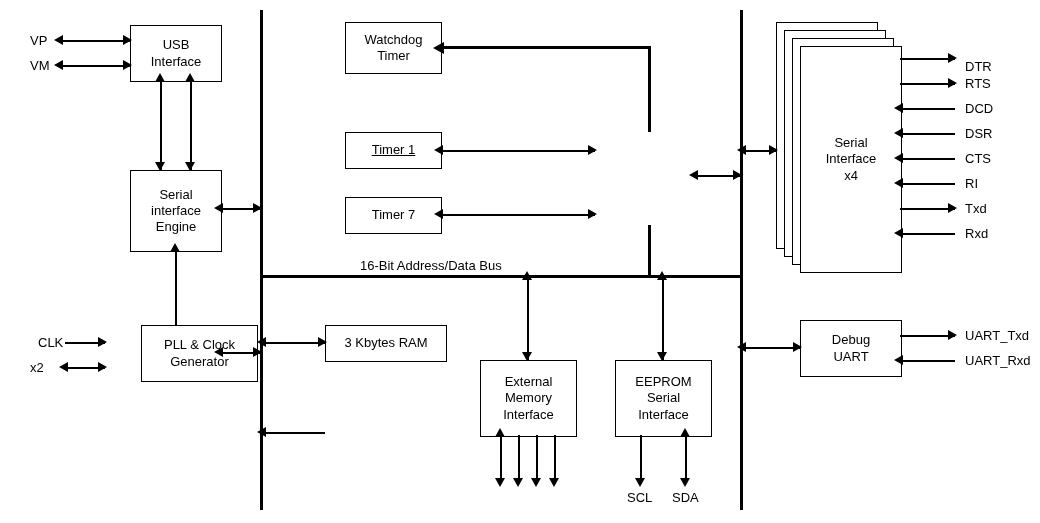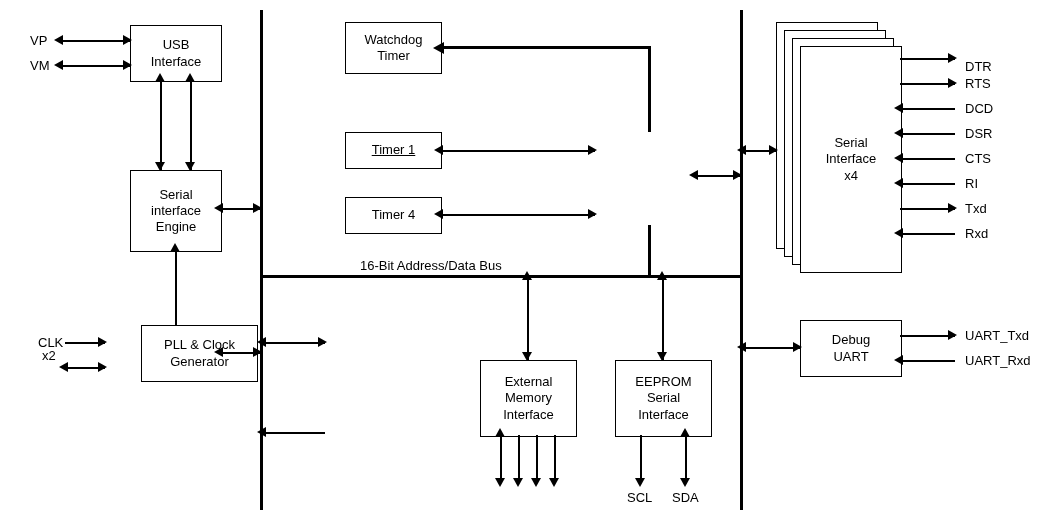--- a/index.html
+++ b/index.html
@@ -61,52 +61,55 @@
 
 <div class="lbl" style="left:30px;top:58px;">VM</div>
 <div class="hline" style="left:60px;top:65px;width:70px;"></div>
 <div class="ar r" style="left:123px;top:60px;"></div>
 <div class="ar l" style="left:54px;top:60px;"></div>
 
 <div class="lbl" style="left:38px;top:335px;">CLK</div>
 <div class="hline" style="left:65px;top:342px;width:40px;"></div>
 <div class="ar r" style="left:98px;top:337px;"></div>
 
-<div class="lbl" style="left:30px;top:348px;margin-left:12px;">x2</div>
+<div class="lbl" style="left:30px;top:360px;">x2</div>
 <div class="hline" style="left:65px;top:367px;width:40px;"></div>
 <div class="ar r" style="left:98px;top:362px;"></div>
 <div class="ar l" style="left:59px;top:362px;"></div>
 
 <div class="box" style="left:345px;top:22px;width:95px;height:50px;">
       <span>Watchdog<br>Timer</span>
     </div>
 <div class="box" style="left:345px;top:132px;width:95px;height:35px;text-decoration:underline;">
       <span>Timer 1</span>
     </div>
 <div class="box" style="left:345px;top:197px;width:95px;height:35px;">
-      <span>Timer 4</span>
+      <span>Timer 7</span>
     </div>
 
 <div class="hline thick" style="left:440px;top:46px;width:210px;"></div>
 <div class="ar l" style="left:433px;top:42px;border-right-width:11px;border-top-width:6px;border-bottom-width:6px;"></div>
 <div class="vline thick" style="left:648px;top:46px;height:86px;"></div>
 
 <div class="vline thick" style="left:648px;top:225px;height:52px;"></div>
 
 <div class="hline" style="left:440px;top:150px;width:155px;"></div>
 <div class="ar r" style="left:588px;top:145px;"></div>
 <div class="ar l" style="left:434px;top:145px;"></div>
 <div class="hline" style="left:440px;top:214px;width:155px;"></div>
 <div class="ar r" style="left:588px;top:209px;"></div>
 <div class="ar l" style="left:434px;top:209px;"></div>
 
 <div class="hline" style="left:695px;top:175px;width:45px;"></div>
 <div class="ar r" style="left:733px;top:170px;"></div>
 <div class="ar l" style="left:689px;top:170px;"></div>
 
+<div class="box" style="left:325px;top:325px;width:120px;height:35px;">
+      <span>3 Kbytes RAM</span>
+    </div>
 <div class="box" style="left:480px;top:360px;width:95px;height:75px;">
       <span>External<br>Memory<br>Interface</span>
     </div>
 <div class="box" style="left:615px;top:360px;width:95px;height:75px;">
       <span>EEPROM<br>Serial<br>Interface</span>
     </div>
 
 <div class="hline" style="left:263px;top:342px;width:62px;"></div>
 <div class="ar r" style="left:318px;top:337px;"></div>
 <div class="ar l" style="left:257px;top:337px;"></div>

